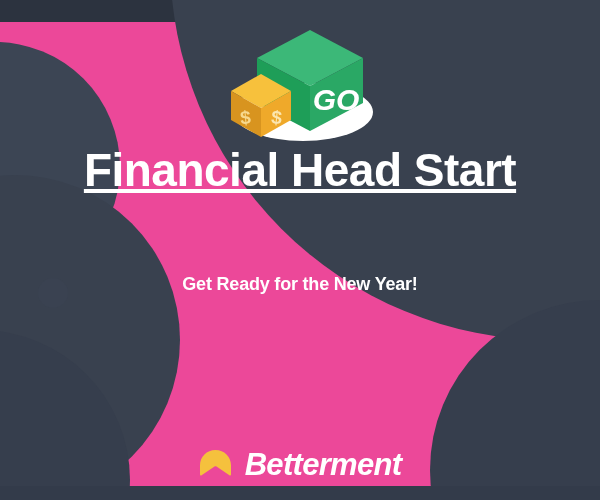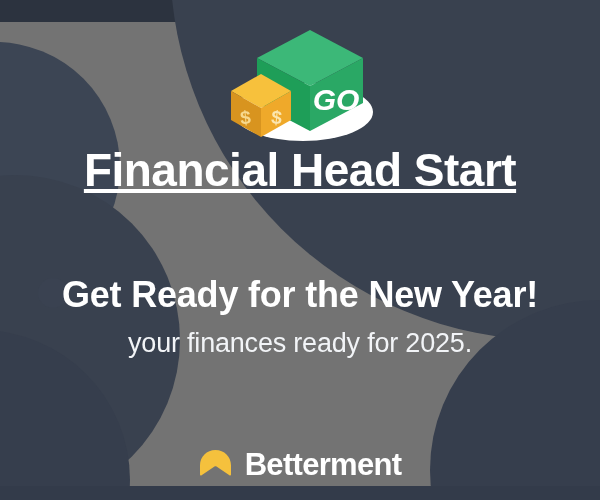--- a/index.html
+++ b/index.html
@@ -8,21 +8,21 @@
   html, body {
     width:600px; height:500px;
     overflow:hidden;
     background:#323a48;
     font-family:"Liberation Sans", sans-serif;
   }
 
   #ad-banner {
     position:relative;
     width:600px; height:500px;
-    background:#737373;
+    background:#ec4899;
     overflow:hidden;
   }
 
   
   .bg-layer { position:absolute; inset:0; overflow:hidden; }
 
   .blob { position:absolute; border-radius:50%; }
 
   
   .band-top {
@@ -89,21 +89,21 @@
     letter-spacing:-0.5px;
     color:#ffffff;
     line-height:1.15;
     text-decoration:underline;
   }
 
   .subhead {
     position:absolute;
     left:0; right:0; top:274px;
     text-align:center;
-    font-size:36px;
+    font-size:18px;
     font-weight:bold;
     color:#ffffff;
     letter-spacing:-0.2px;
   }
 
   .body-copy {
     position:absolute;
     left:30px; right:30px; top:325px;
     text-align:center;
     font-size:27px;
@@ -126,20 +126,21 @@
   }
   .sponsored-label {
     font-size:16.5px;
     font-weight:bold;
     letter-spacing:1.1px;
     color:#ffffff;
   }
   .brand-lockup {
     display:flex;
     gap:13px;
+    font-style:italic;
   }
   .brand-mark { display:block; }
   .brand-name {
     font-size:31px;
     font-weight:bold;
     color:#ffffff;
     letter-spacing:-0.7px;
     line-height:1;
   }
 </style>
@@ -179,21 +180,20 @@
       <text x="31" y="106" fill="#f7d98e" font-family="'Liberation Sans', sans-serif" font-size="19" font-weight="bold" text-anchor="middle" transform="rotate(-5 31 106)">$</text>
       <text x="61" y="106" fill="#fbe6b0" font-family="'Liberation Sans', sans-serif" font-size="19" font-weight="bold" text-anchor="middle" transform="rotate(5 61 106)">$</text>
     </svg>
   </div>
 
   <h1 class="headline">Financial Head Start</h1>
 
   <h2 class="subhead">Get Ready for the New Year!</h2>
 
   <p class="body-copy">
-    <span class="line">your finances ready for 2025.</span>
   </p>
 
   <div id="sponsor-row">
     <span class="brand-lockup">
       <span class="brand-mark">
         <svg width="33" height="27" viewBox="0 0 33 27" xmlns="http://www.w3.org/2000/svg" aria-hidden="true">
           <path d="M16.5 1 C25.3 1 32 7.6 32 16.3 L32 25.4 C32 26.2 31.1 26.7 30.4 26.2 L17.5 17.6 C16.9 17.2 16.1 17.2 15.5 17.6 L2.6 26.2 C1.9 26.7 1 26.2 1 25.4 L1 16.3 C1 7.6 7.7 1 16.5 1 Z" fill="#f5c13d"></path>
         </svg>
       </span>
       <span class="brand-name">Betterment</span>

